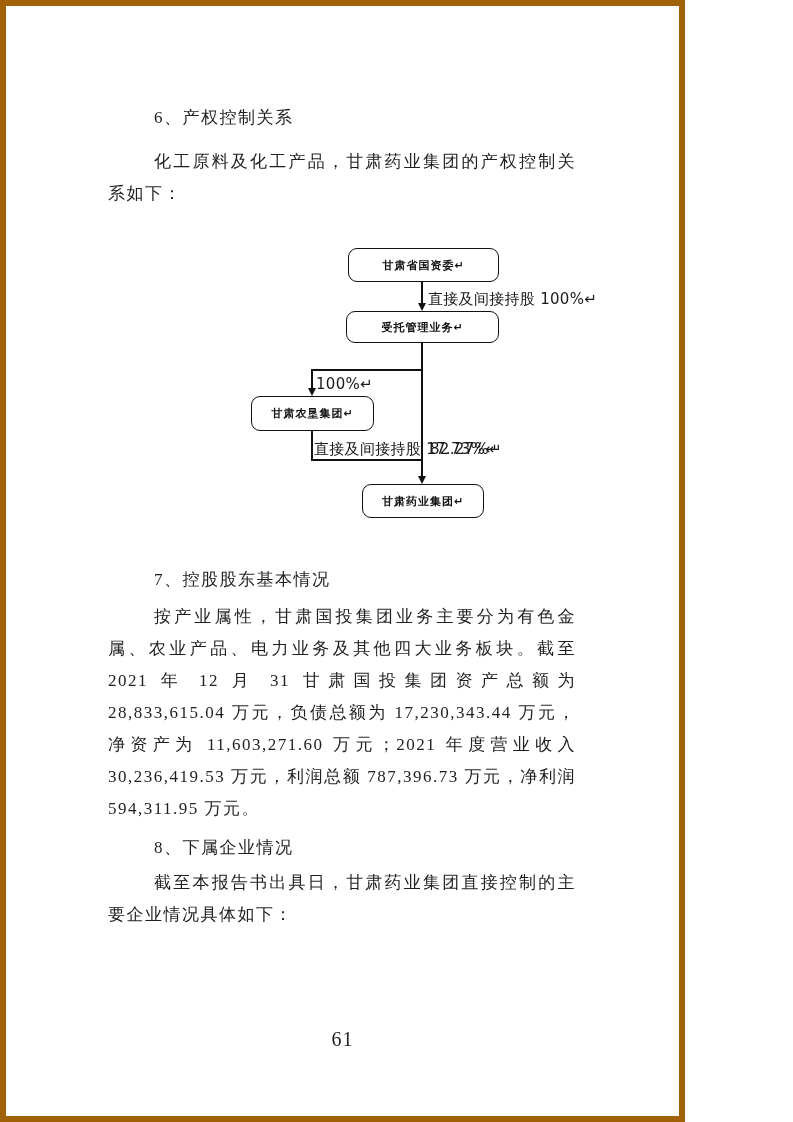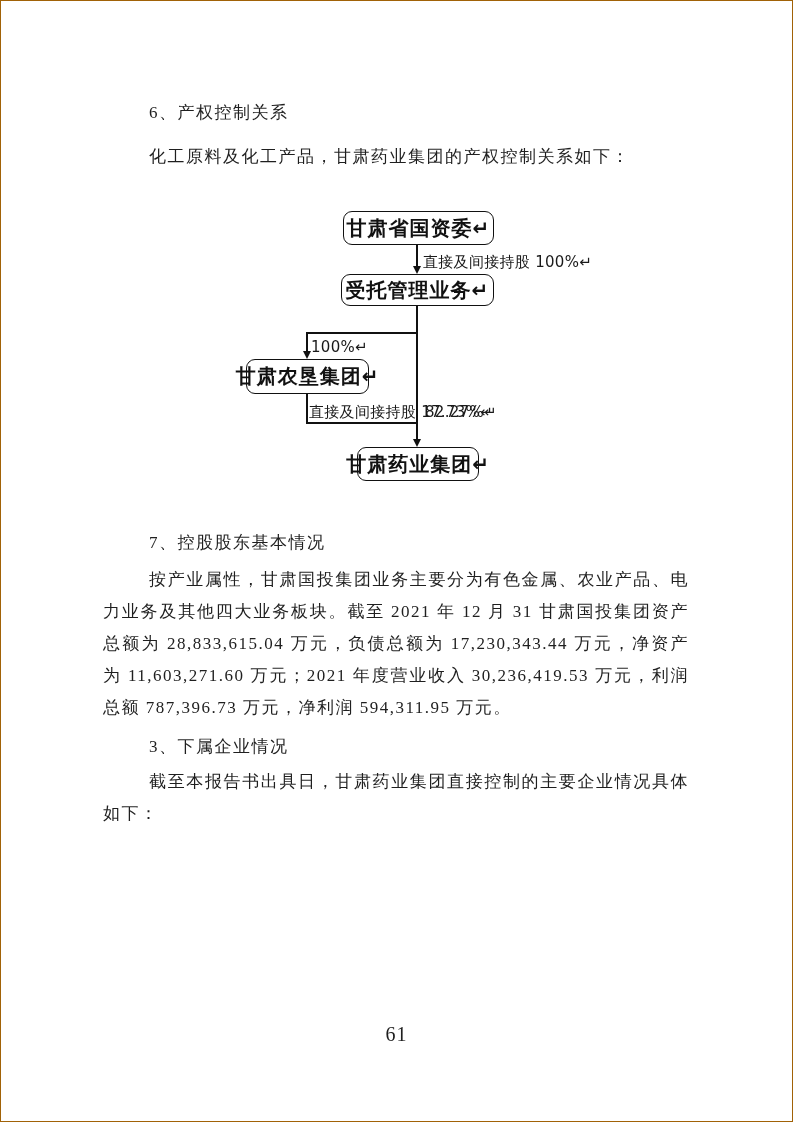--- a/index.html
+++ b/index.html
@@ -1,22 +1,22 @@
 <!DOCTYPE html>
 <html><head>
 <meta charset="utf-8">
 <style>
   html, body { margin: 0; padding: 0; background: #ffffff; }
   .page {
     position: relative;
-    width: 793px;
+    width: 685px;
     height: 1122px;
     box-sizing: border-box;
     background: #ffffff;
-    border: 1px solid #a16207;
+    border: 6px solid #a16207;
     padding: 0 103px 8px 102px;
     overflow: hidden;
     font-family: "Liberation Serif", "DejaVu Serif", serif;
     color: #1f1f1f;
   }
   .heading {
     margin: 0 0 0 46px;
     font-size: 17px;
     line-height: 32px;
     font-weight: normal;
@@ -48,21 +48,21 @@
   }
   .org-box {
     position: absolute;
     box-sizing: border-box;
     border: 1.5px solid #111;
     border-radius: 9px;
     background: #fff;
     display: flex;
     align-items: center;
     justify-content: center;
-    font-size: 20px;
+    font-size: 11px;
     font-weight: bold;
     color: #111;
     letter-spacing: 1px;
     white-space: nowrap;
   }
   .line { position: absolute; background: #111; }
   .arrowhead {
     position: absolute;
     width: 0; height: 0;
     border-left: 4.5px solid transparent;
@@ -122,19 +122,19 @@
 
     <div class="org-box" style="left:254px; top:236px; width:122px; height:34px;">甘肃药业集团↵</div>
 
   </div>
 
   <h3 class="heading h7">7、控股股东基本情况</h3>
 
 
   <p class="para p2">按产业属性，甘肃国投集团业务主要分为有色金属、农业产品、电力业务及其他四大业务板块。截至 2021 年 12 月 31 甘肃国投集团资产总额为 28,833,615.04 万元，负债总额为 17,230,343.44 万元，净资产为 11,603,271.60 万元；2021 年度营业收入 30,236,419.53 万元，利润总额 787,396.73 万元，净利润 594,311.95 万元。</p>
 
-  <h3 class="heading h8">3、下属企业情况</h3>
+  <h3 class="heading h8">8、下属企业情况</h3>
 
   <p class="para p3">截至本报告书出具日，甘肃药业集团直接控制的主要企业情况具体如下：</p>
 
   <div class="page-number">61</div>
 
 </div>
 
 </body></html>

